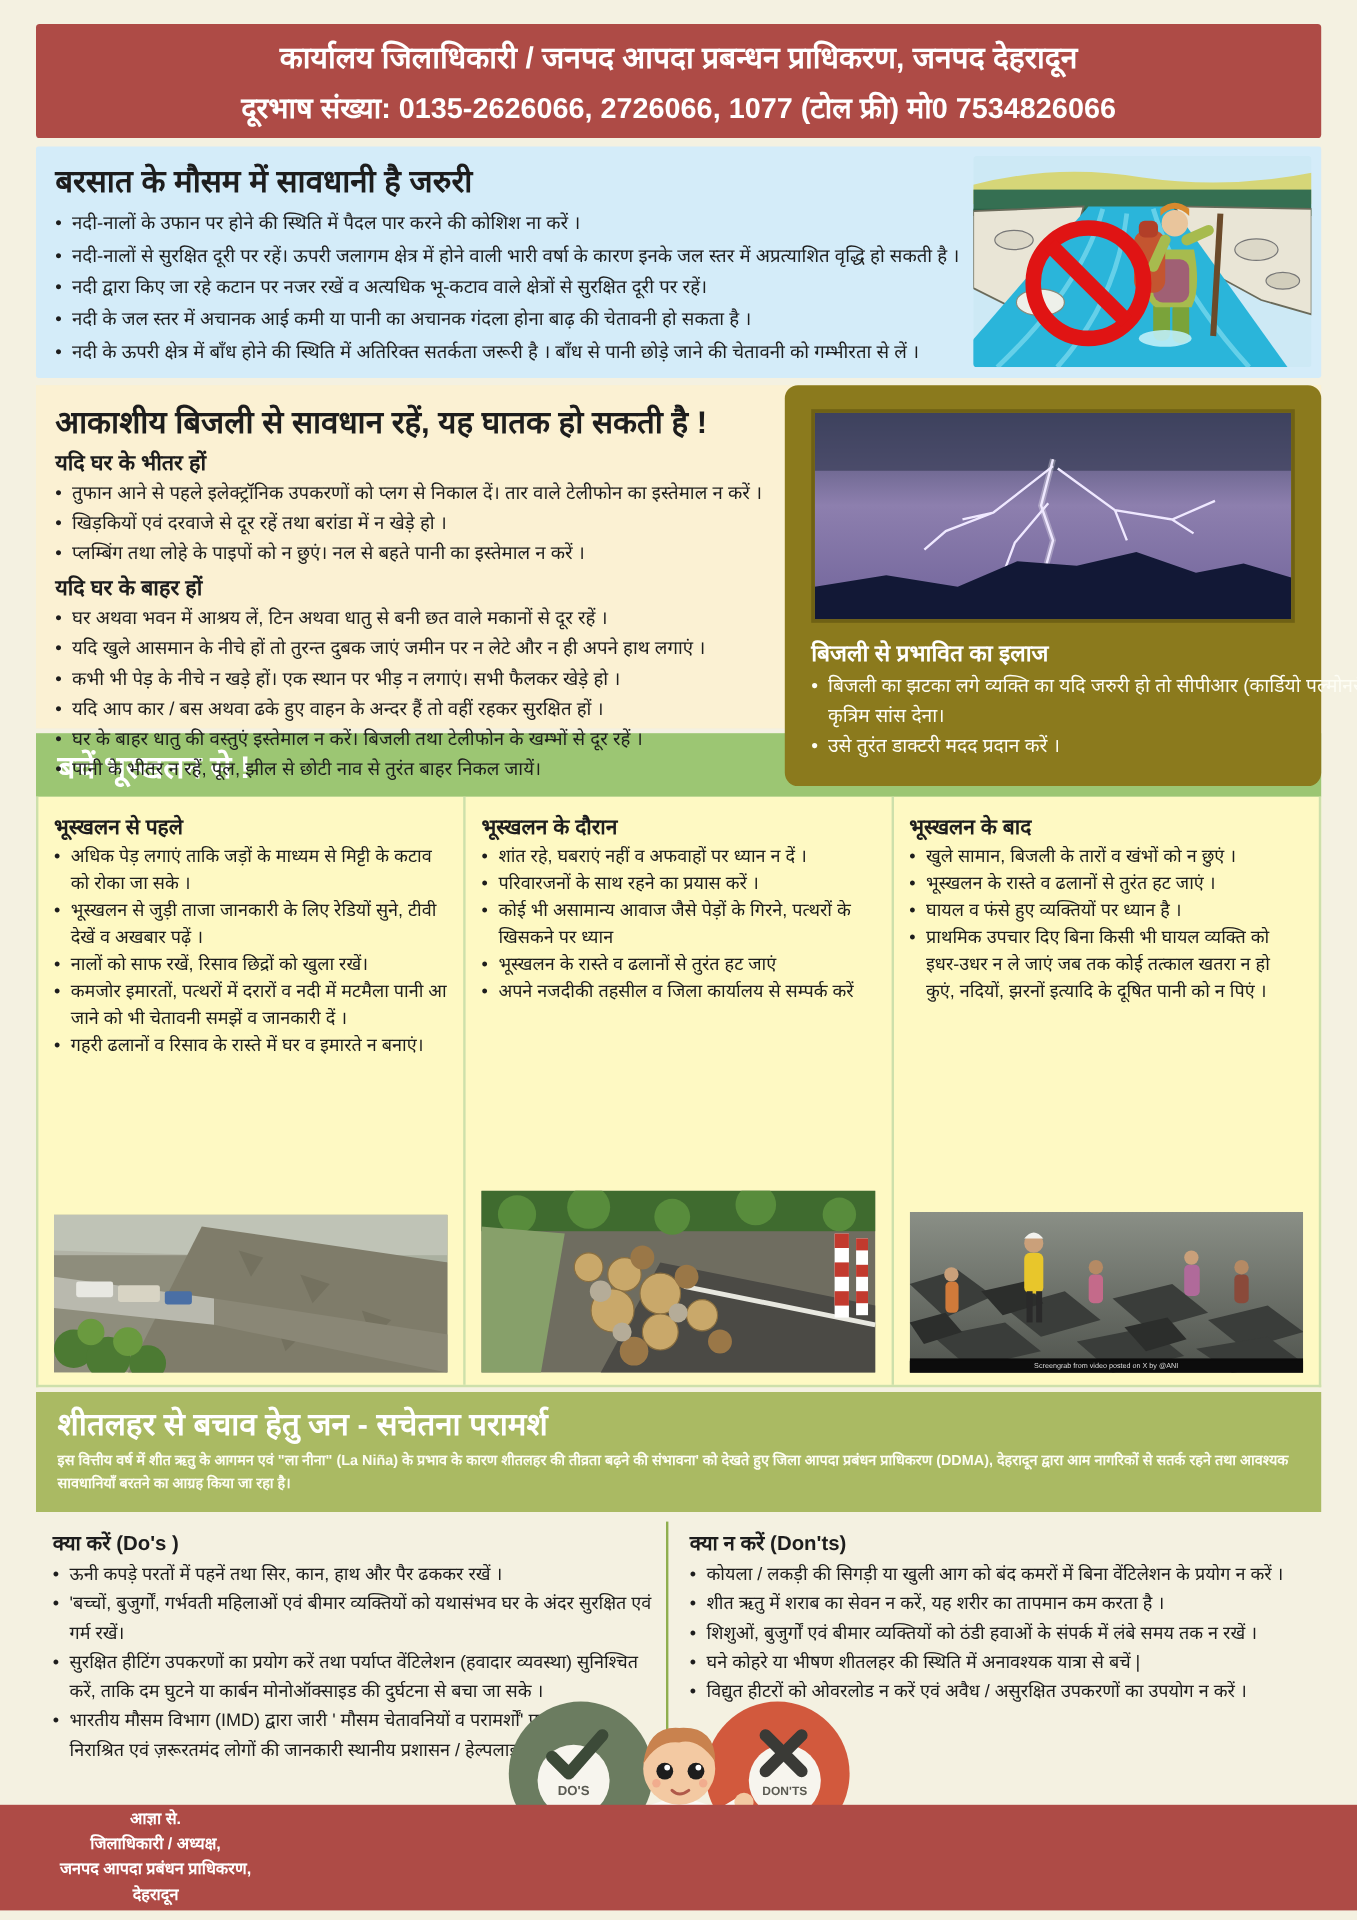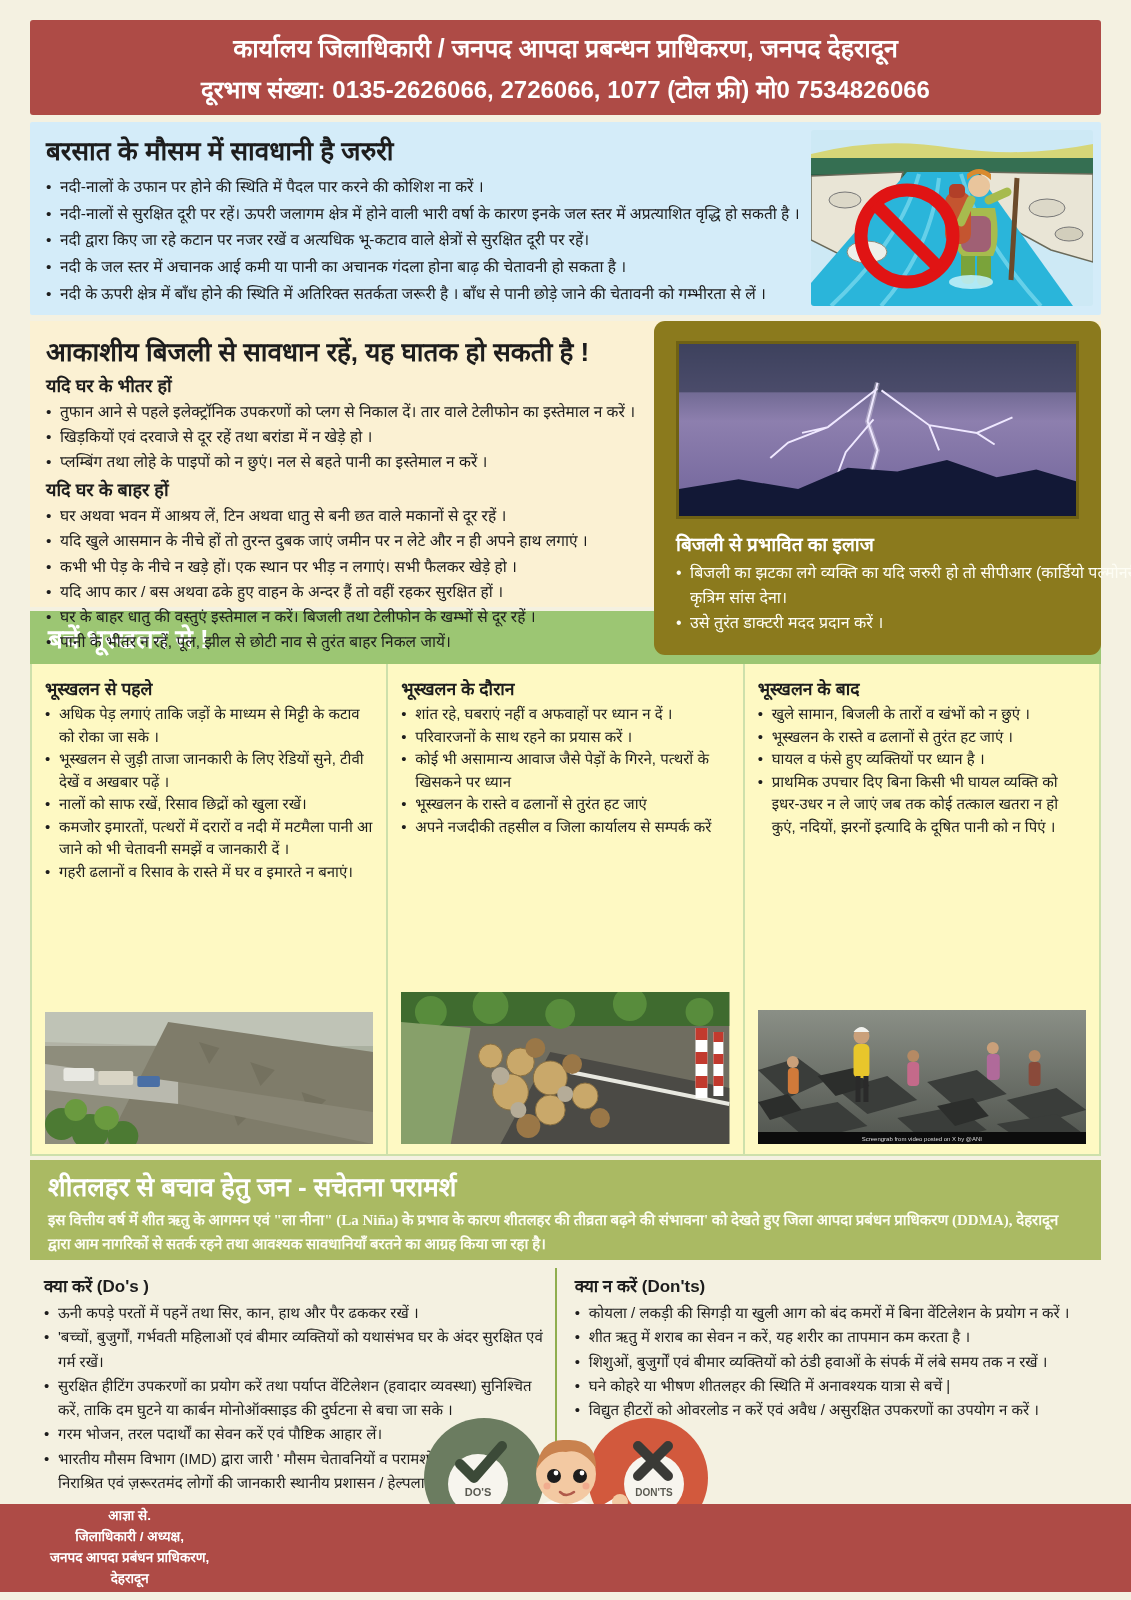--- a/index.html
+++ b/index.html
@@ -41,21 +41,21 @@
   .ls-col ul { font-size:15px; line-height:1.5; }
   .ls-photo { margin-top:auto; width:100%; overflow:hidden; position:relative; }
   .ls-photo.p1 { height:132px; }
   .ls-photo.p2 { height:152px; }
   .ls-photo.p3 { height:134px; }
   .photo-cap { position:absolute; bottom:0; left:0; right:0; background:#0c0c0c; color:#ddd; font-size:6px; text-align:center; padding:2px 0; }
 
   
   .cw-band { margin:4px 30px 0 30px; height:100px; background:#aaba63; padding:8px 18px; }
   .cw-band h1 { color:#fff; font-size:26px; font-weight:700; margin-bottom:4px; }
-  .cw-band p { color:#fdfdf2; font-size:15px; font-weight:700; line-height:1.6;font-family:Liberation Serif, serif; }
+  .cw-band p { color:#fdfdf2; font-size:12px; font-weight:700; line-height:1.6; }
   .cw-wrap { position:relative; margin:0 30px; height:288px; }
   .cw-cols { display:flex; height:100%; }
   .cw-col { padding:14px 10px 0 14px; }
   .cw-col.left { width:49%; }
   .cw-col.right { width:51%; padding-left:20px; }
   .cw-divider { position:absolute; left:49%; top:8px; bottom:10px; width:2px; background:#8fae4e; }
   .cw-col h3 { font-size:17px; font-weight:700; margin-bottom:4px; }
   .cw-col ul { font-size:15px; line-height:1.62; }
   .mascot { position:absolute; left:50%; transform:translateX(-50%); bottom:-2px; width:300px; height:138px;text-align:center; }
 
@@ -324,21 +324,20 @@
     <p>इस वित्तीय वर्ष में शीत ऋतु के आगमन एवं "ला नीना" (La Niña) के प्रभाव के कारण शीतलहर की तीव्रता बढ़ने की संभावना' को देखते हुए जिला आपदा प्रबंधन प्राधिकरण (DDMA), देहरादून द्वारा आम नागरिकों से सतर्क रहने तथा आवश्यक सावधानियाँ बरतने का आग्रह किया जा रहा है।</p>
   </div>
   <section class="cw-wrap">
     <div class="cw-cols">
       <div class="cw-col left">
         <h3>क्या करें (Do's )</h3>
         <ul class="blist">
           <li>ऊनी कपड़े परतों में पहनें तथा सिर, कान, हाथ और पैर ढककर रखें ।</li>
           <li>'बच्चों, बुजुर्गों, गर्भवती महिलाओं एवं बीमार व्यक्तियों को यथासंभव घर के अंदर सुरक्षित एवं गर्म रखें।</li>
           <li>सुरक्षित हीटिंग उपकरणों का प्रयोग करें तथा पर्याप्त वेंटिलेशन (हवादार व्यवस्था) सुनिश्चित करें, ताकि दम घुटने या कार्बन मोनोऑक्साइड की दुर्घटना से बचा जा सके ।</li>
-          <li>गरम भोजन, तरल पदार्थों का सेवन करें एवं पौष्टिक आहार लें।</li>
           <li>भारतीय मौसम विभाग (IMD) द्वारा जारी ' मौसम चेतावनियों व परामर्शों' पर ध्यान दें। निराश्रित एवं ज़रूरतमंद लोगों की जानकारी स्थानीय प्रशासन / हेल्पलाइन को दें।</li>
         </ul>
       </div>
       <div class="cw-col right">
         <h3>क्या न करें (Don'ts)</h3>
         <ul class="blist">
           <li>कोयला / लकड़ी की सिगड़ी या खुली आग को बंद कमरों में बिना वेंटिलेशन के प्रयोग न करें ।</li>
           <li>शीत ऋतु में शराब का सेवन न करें, यह शरीर का तापमान कम करता है ।</li>
           <li>शिशुओं, बुजुर्गों एवं बीमार व्यक्तियों को ठंडी हवाओं के संपर्क में लंबे समय तक न रखें ।</li>
           <li>घने कोहरे या भीषण शीतलहर की स्थिति में अनावश्यक यात्रा से बचें |</li>

